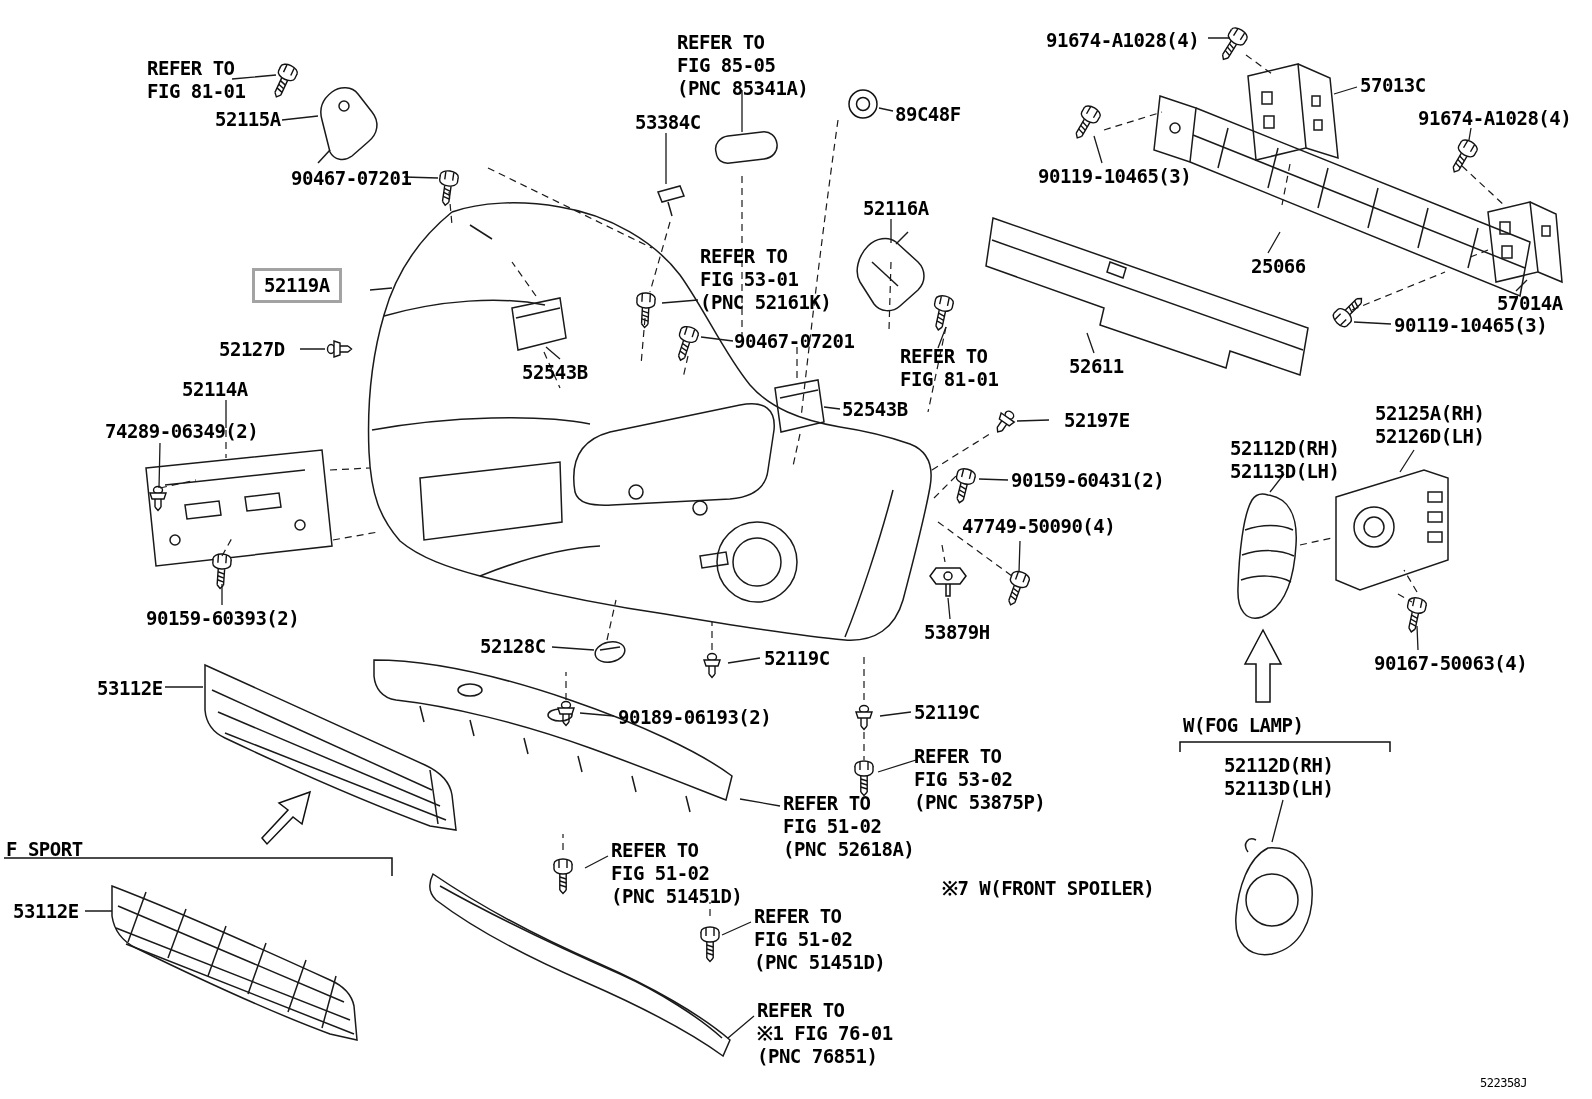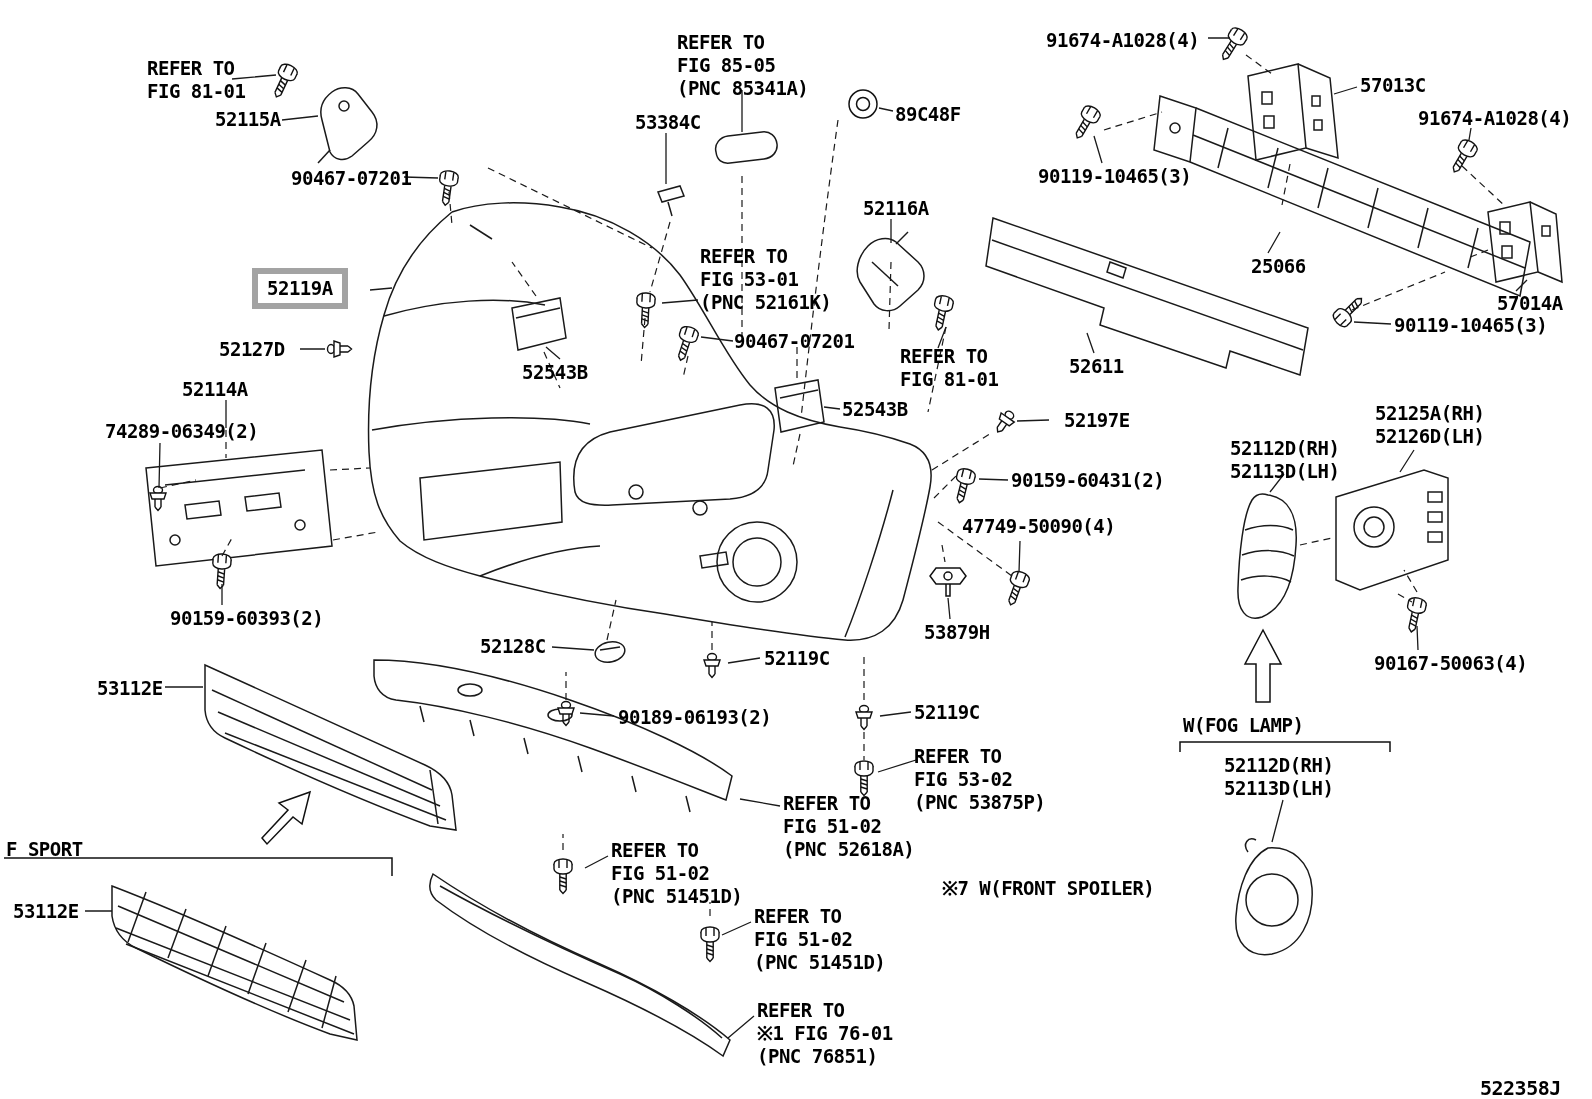--- a/index.html
+++ b/index.html
@@ -8,23 +8,23 @@
     position:relative; width:1592px; height:1099px; background:#fff;
     font-family:"DejaVu Sans Mono","Liberation Mono",monospace;
     overflow:hidden; margin:0 auto;
   }
   svg.art { position:absolute; left:0; top:0; width:1592px; height:1099px; }
   .lbl {
     position:absolute; font-weight:bold; font-size:19px; line-height:1.22;
     color:#000; white-space:pre; letter-spacing:-0.5px;
   }
   .hl {
-    border:6px solid #a3a3a3; padding:3px 9px; background:#fff;
+    border:3px solid #a3a3a3; padding:3px 9px; background:#fff;
   }
-  .small { font-size:20px; font-weight:bold; }
+  .small { font-size:12px; font-weight:normal; }
 </style>
 </head>
 <body>
 
 <div class="stage">
 
   <svg class="art" viewBox="0 0 1592 1099">
     <defs>
       <g id="bolt" fill="#fff" stroke="#111" stroke-width="1.4">
         <ellipse cx="0" cy="-2" rx="9" ry="5"></ellipse>
@@ -244,21 +244,21 @@
   </svg>
 
   <div class="lbl" style="left:147px;top:57px">REFER TO
 FIG 81-01</div>
   <div class="lbl" style="left:215px;top:108px">52115A</div>
   <div class="lbl" style="left:291px;top:167px">90467-07201</div>
   <div class="lbl hl" style="left:252px;top:268px">52119A</div>
   <div class="lbl" style="left:219px;top:338px">52127D</div>
   <div class="lbl" style="left:182px;top:378px">52114A</div>
   <div class="lbl" style="left:105px;top:420px">74289-06349(2)</div>
-  <div class="lbl" style="left:170px;top:607px">90159-60393(2)</div>
+  <div class="lbl" style="left:146px;top:607px">90159-60393(2)</div>
   <div class="lbl" style="left:97px;top:677px">53112E</div>
   <div class="lbl" style="left:6px;top:838px">F SPORT</div>
   <div class="lbl" style="left:13px;top:900px">53112E</div>
   <div class="lbl" style="left:635px;top:111px">53384C</div>
   <div class="lbl" style="left:677px;top:31px">REFER TO
 FIG 85-05
 (PNC 85341A)</div>
   <div class="lbl" style="left:895px;top:103px">89C48F</div>
   <div class="lbl" style="left:863px;top:197px">52116A</div>
   <div class="lbl" style="left:700px;top:245px">REFER TO

